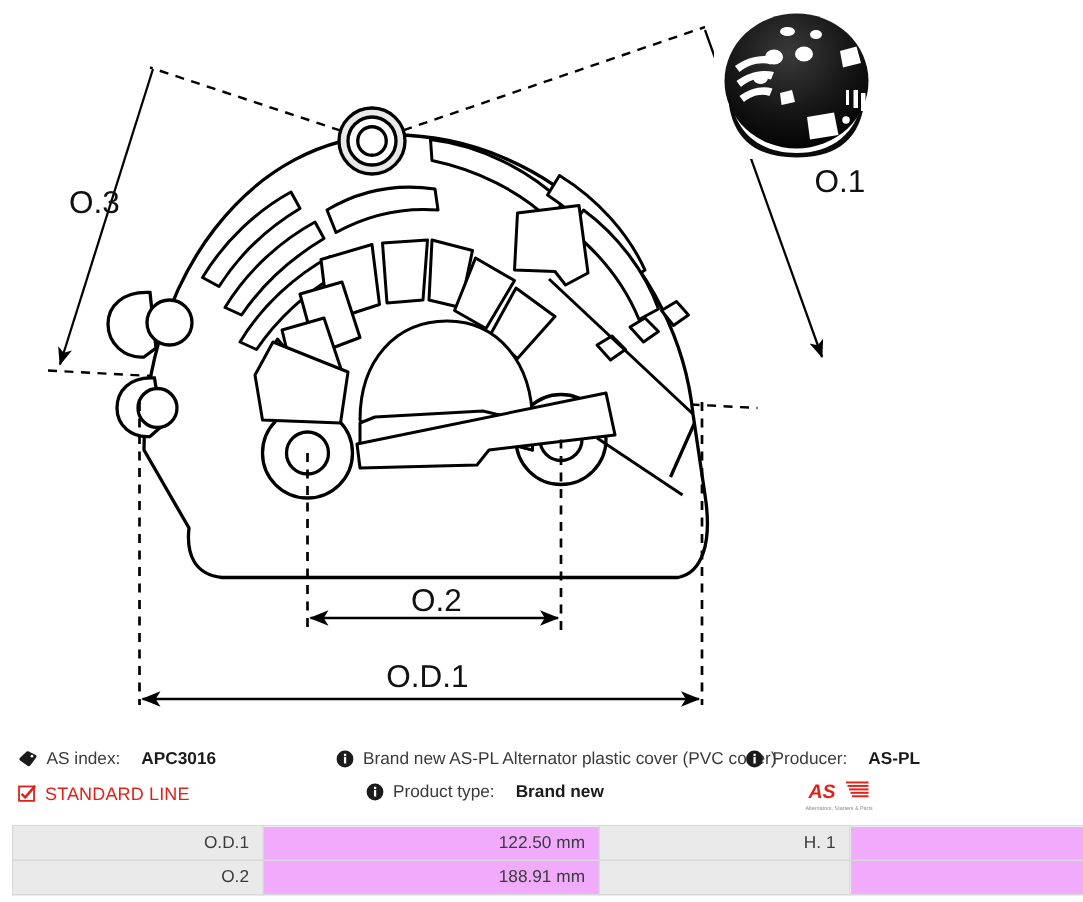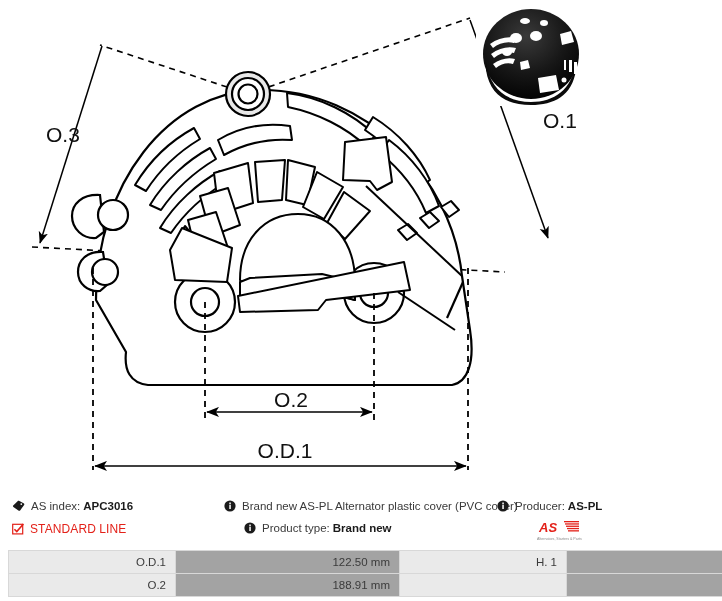--- a/index.html
+++ b/index.html
@@ -45,21 +45,21 @@
   }
   .info-row {
     position: absolute;
     display: flex;
     align-items: center;
     font-size: 11.5px;
     color: #3a3a3a;
     white-space: nowrap;
   }
   .info-row .lbl { font-weight: normal; }
-  .info-row .val { font-weight: bold; color: #1b1b1b; margin-left: 3px; }
+  .info-row .val { font-weight: bold; color: #1b1b1b; margin-left: 14px; }
 
   .ico {
     display: inline-block;
     flex: 0 0 auto;
     margin-right: 6px;
     line-height: 0;
   }
 
   #row-as-index   { left: 12px;  top: 8px;  }
   #row-standard   { left: 12px;  top: 30px; }
@@ -99,21 +99,21 @@
     color: #3b3b3b;
     text-align: right;
     overflow: hidden;
     white-space: nowrap;
   }
   #spec-table td.key {
     background: #eaeaea;
     width: 148px;
   }
   #spec-table td.val {
-    background: #a3a3a3;
+    background: #f0abfc;
     width: 205px;
     margin-top: 29px;
   }
 </style>
 </head>
 <body>
 
 <div id="drawing-area">
 
   <svg id="drawing-svg" width="722" height="492" viewBox="0 0 722 492">

